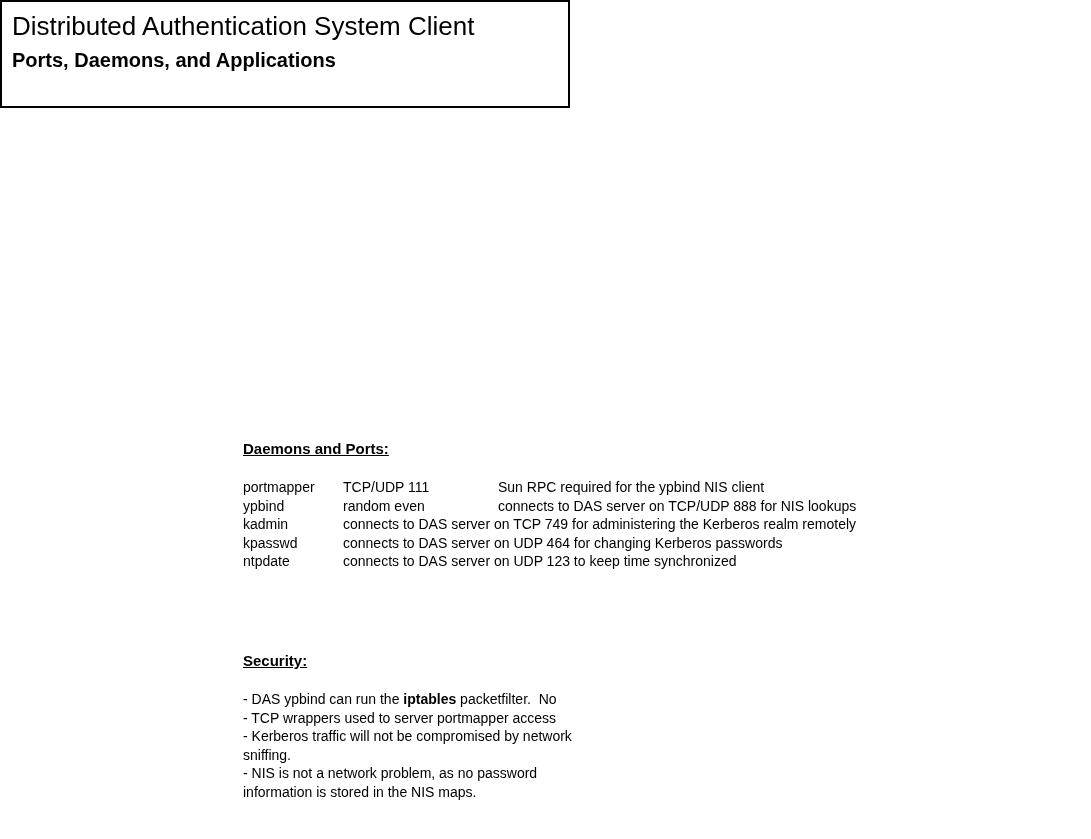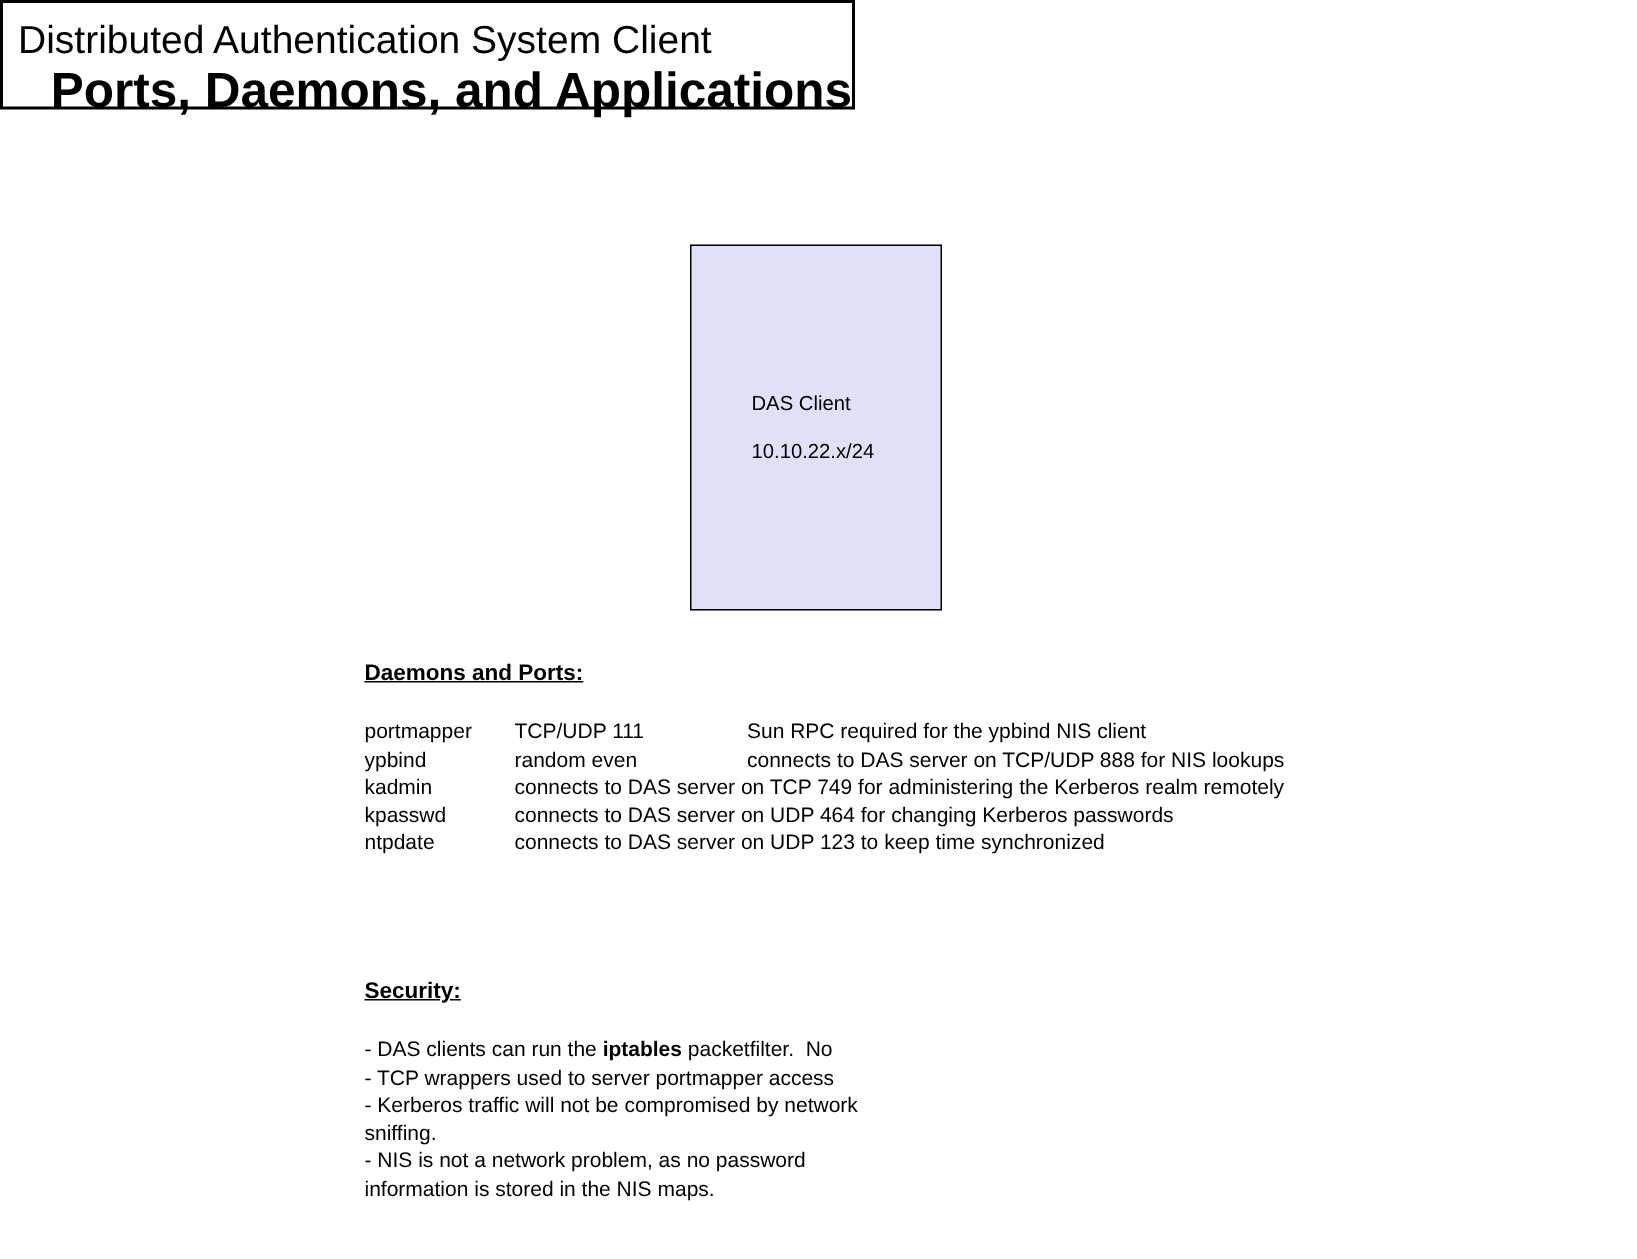--- a/index.html
+++ b/index.html
@@ -16,37 +16,36 @@
     color: #000000;
     overflow: hidden;
   }
 
   
   .title-box {
     position: absolute;
     left: 0;
     top: 0;
     width: 570px;
-    height: 73px;
+    height: 108px;
     border: 2px solid #000000;
     box-sizing: border-box;
     padding: 7px 0 0 10px;
   }
   .title-line1 {
     font-size: 26px;
     line-height: 34px;
     font-weight: normal;
     white-space: nowrap;
   }
   .title-line2 {
-    font-size: 33px;
+    font-size: 20px;
     line-height: 34px;
     font-weight: bold;
     white-space: nowrap;
-    text-align: right;
   }
 
   
   .das-box {
     position: absolute;
     left: 460px;
     top: 163px;
     width: 168px;
     height: 244px;
     border: 1px solid #000000;
@@ -129,24 +128,20 @@
 </head>
 <body>
 
 <div class="page">
 
   <div class="title-box">
     <div class="title-line1">Distributed Authentication System Client</div>
     <div class="title-line2">Ports, Daemons, and Applications</div>
   </div>
 
-  <div class="das-box" style="background: rgb(224, 224, 248); border-color: rgb(0, 0, 0);">
-    <div class="das-label">DAS Client</div>
-    <div class="das-subnet">10.10.22.x/24</div>
-  </div>
 
   <div class="daemons-section">
     <div class="section-heading">Daemons and Ports:</div>
     <div class="daemon-rows">
       <div class="daemon-row">
         <span class="col-daemon">portmapper</span>
         <span class="col-port">TCP/UDP 111</span>
         <span class="col-desc">Sun RPC required for the ypbind NIS client</span>
       </div>
       <div class="daemon-row">
@@ -168,21 +163,21 @@
         <span class="col-daemon">ntpdate</span>
         <span class="col-port">connects to DAS server on UDP 123 to keep time synchronized</span>
         <span class="col-desc"></span>
       </div>
     </div>
   </div>
 
   <div class="security-section">
     <div class="section-heading">Security:</div>
     <div class="security-body">
-      <div class="security-line"><span>- DAS clients can run the </span><span class="bold-word">iptables</span><span> packetfilter.  No</span></div>
+      <div class="security-line"><span>- DAS ypbind can run the </span><span class="bold-word">iptables</span><span> packetfilter.  No</span></div>
       <div class="security-line">- TCP wrappers used to server portmapper access</div>
       <div class="security-line">- Kerberos traffic will not be compromised by network</div>
       <div class="security-line">sniffing.</div>
       <div class="security-line">- NIS is not a network problem, as no password</div>
       <div class="security-line">information is stored in the NIS maps.</div>
     </div>
   </div>
 
 </div>
 

